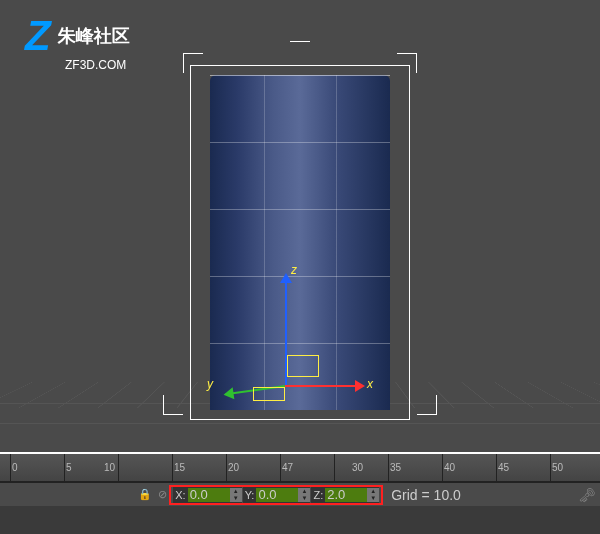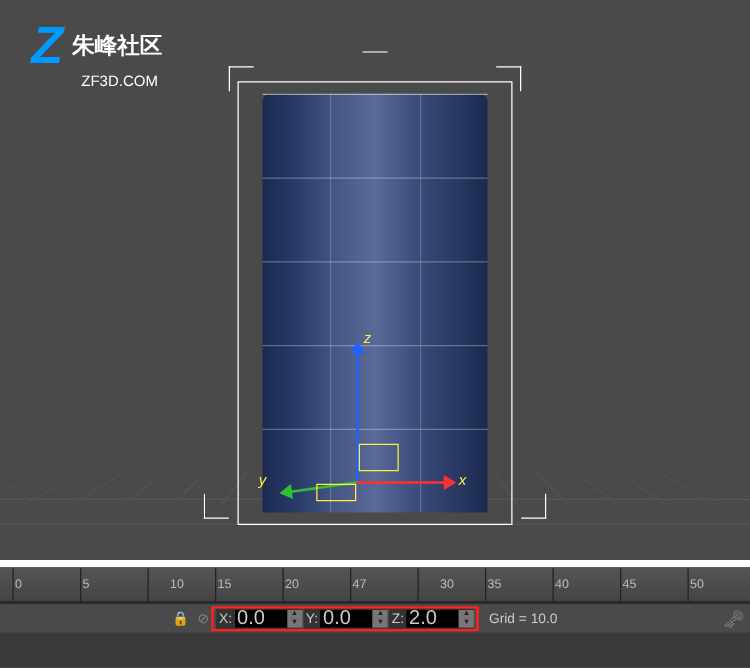--- a/index.html
+++ b/index.html
@@ -11,21 +11,21 @@
       font-size: 11px;
       color: #ccc;
       overflow: hidden;
       position: relative;
     }
     .viewport {
       width: 600px;
       height: 454px;
       background: #4a4a4a;
       position: relative;
-      border-bottom: 6px solid #ffffff;
+      border-bottom: 2px solid #ffffff;
     }
     .watermark-left {
       position: absolute;
       top: 12px;
       left: 25px;
       z-index: 10;
     }
     .watermark-left .z-logo {
       color: #0099ff;
       font-size: 42px;
@@ -166,37 +166,37 @@
       align-items: center;
       background: #333;
       height: 16px;
     }
     .coord-label {
       color: #ccc;
       font-size: 11px;
       padding: 0 2px;
     }
     .coord-value {
-      background: #000000;
+      background: #4d7c0f;
       color: #ccc;
       width: 42px;
       height: 14px;
-      font-size: 16px;
+      font-size: 13px;
       padding: 0 2px;
       border: none;
     }
     .spinner {
       width: 12px;
       height: 14px;
       background: #555;
       display: flex;
       flex-direction: column;
     }
     .spinner span { flex:1; font-size:6px; text-align:center; color:#222; line-height:7px; background:#777;}
-    .grid-label { color:#ccc; font-size:11px; margin-left:6px;}
+    .grid-label { color:#ccc; font-size:14px; margin-left:6px;}
     .lock-icon { width:14px; height:14px; color:#888; margin-right:4px; margin-left:2px;}
     .bottom-row {
       height: 26px;
       display: flex;
       align-items: center;
       justify-content: space-between;
       background: #4a4a4a;
       padding: 0 8px;
     }
     .left-text { color:#aaa; font-size:11px;}
@@ -253,21 +253,21 @@
   </div>
 </div>
 
 <div class="timeline-area">
   <div class="timeline-ruler">
     <div class="ruler-tick" style="left:10px"></div>
     <span class="ruler-label" style="left:12px">0</span>
     <div class="ruler-tick" style="left:64px"></div>
     <span class="ruler-label" style="left:66px">5</span>
     <div class="ruler-tick" style="left:118px"></div>
-    <span class="ruler-label" style="left:136px">10</span>
+    <span class="ruler-label" style="left:104px">10</span>
     <div class="ruler-tick" style="left:172px"></div>
     <span class="ruler-label" style="left:174px">15</span>
     <div class="ruler-tick" style="left:226px"></div>
     <span class="ruler-label" style="left:228px">20</span>
     <div class="ruler-tick" style="left:280px"></div>
     <span class="ruler-label" style="left:282px">47</span>
     <div class="ruler-tick" style="left:334px"></div>
     <span class="ruler-label" style="left:352px">30</span>
     <div class="ruler-tick" style="left:388px"></div>
     <span class="ruler-label" style="left:390px">35</span>

